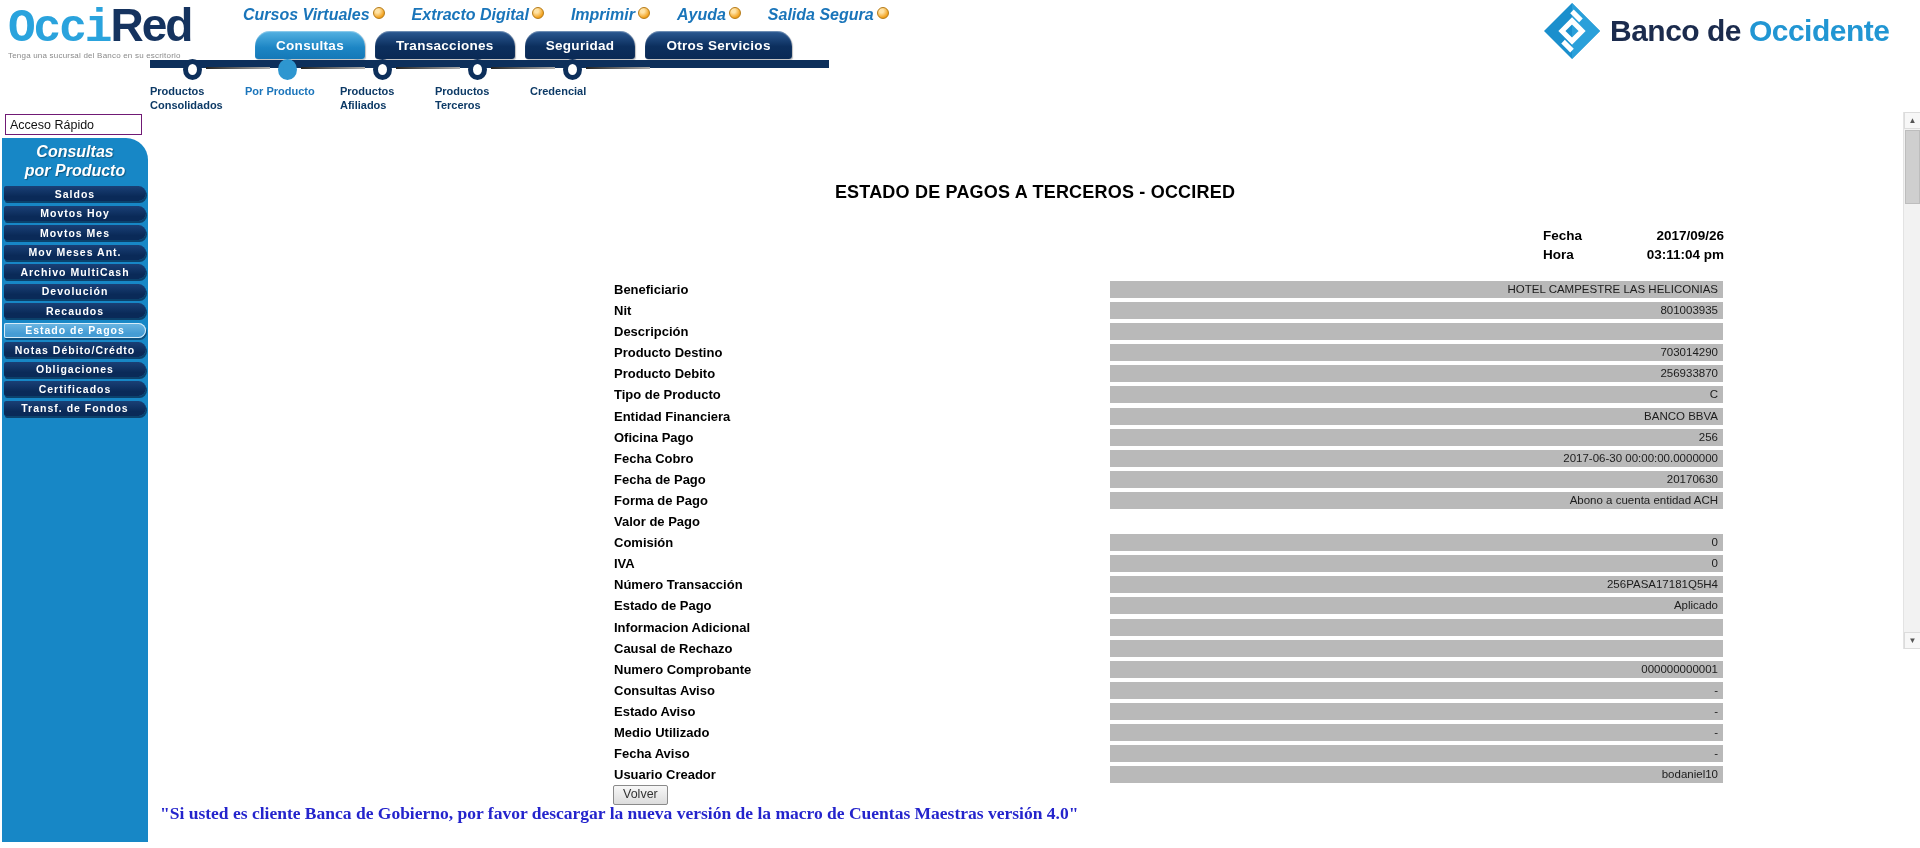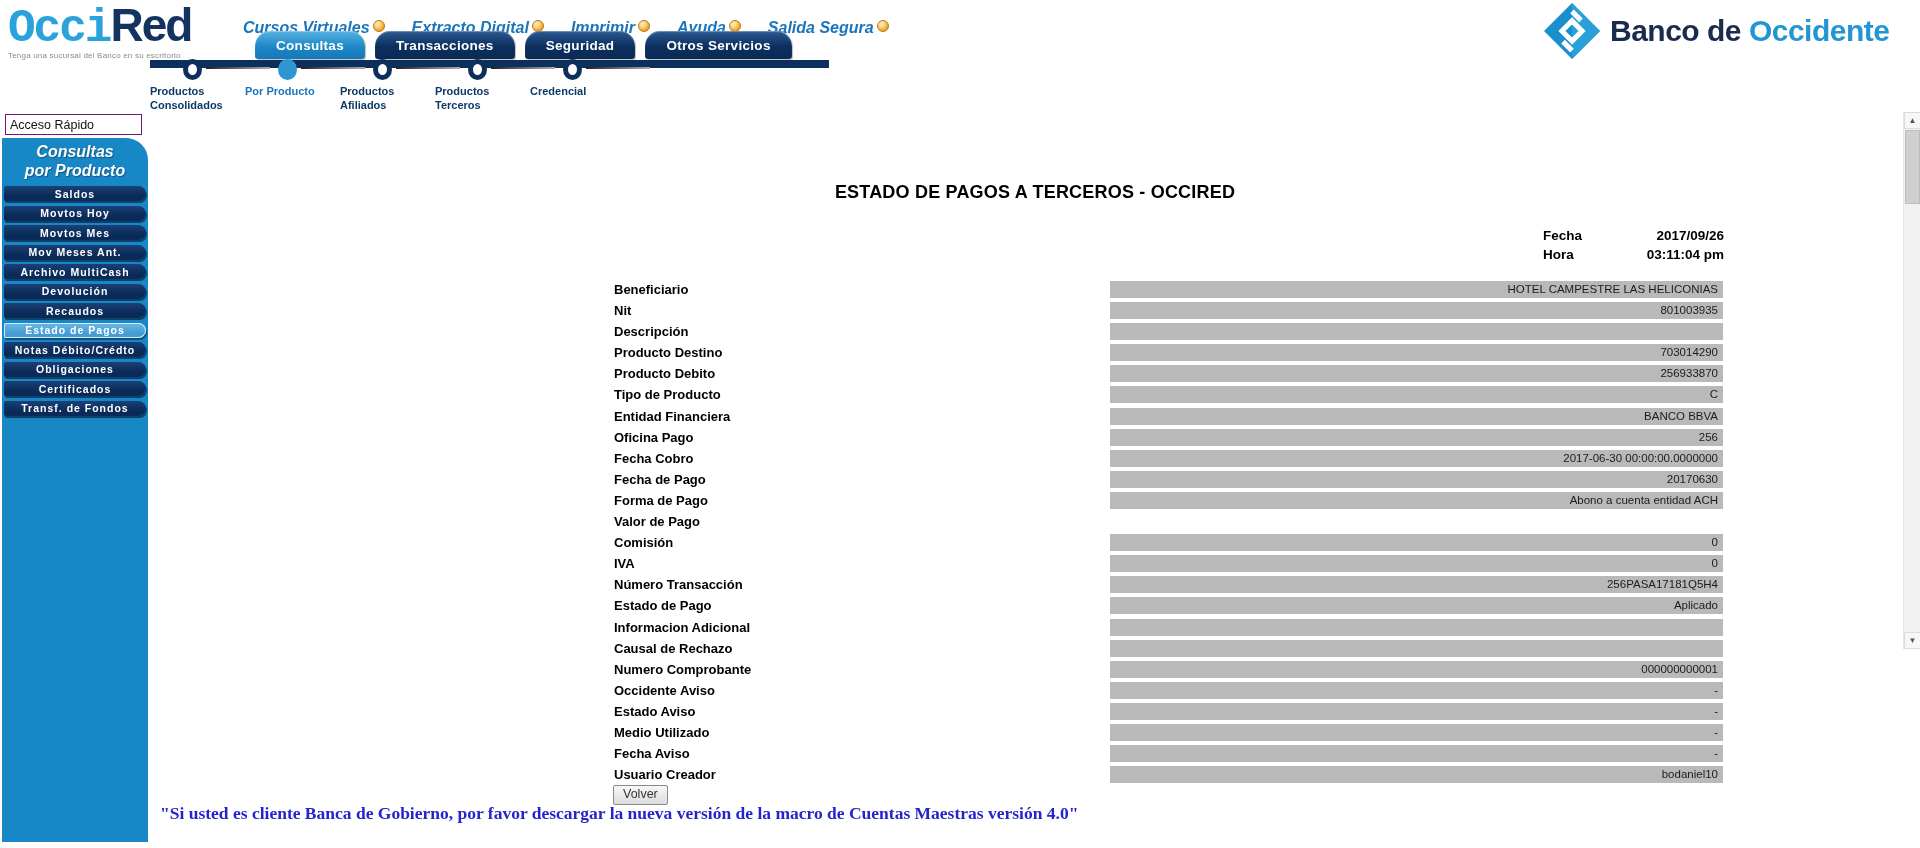--- a/index.html
+++ b/index.html
@@ -7,21 +7,21 @@
               font-family:"Liberation Sans","DejaVu Sans",sans-serif; }
   #stage { position:relative; width:1920px; height:848px; background:#fff; }
 
   
   .brand { position:absolute; left:8px; top:0; }
   .brand-name { font-size:46px; font-weight:bold; letter-spacing:-2px; line-height:50px; }
   .brand-p1 { color:#2aa3dd;font-family:Liberation Mono, monospace; } .brand-p2 { color:#15335f; }
   .brand-tag { font-size:8px; color:#8a8a8a; margin-top:-3px; letter-spacing:.2px; }
 
   .toplinks { position:absolute; left:243px; top:6px; display:flex; gap:27px; white-space:nowrap; }
-  .toplink { display:flex; align-items:flex-start; cursor:pointer; text-decoration:none;margin-top:13px; }
+  .toplink { display:flex; align-items:flex-start; cursor:pointer; text-decoration:none; }
   .toplink .lbl { font-style:italic; font-weight:bold; font-size:16px; color:#1a75ba; }
   .badge { width:12px; height:12px; border-radius:50%; margin-left:3px; margin-top:1px;
            background:radial-gradient(circle at 35% 30%, #ffe3a6 20%, #f2a21f 70%, #d9880f);
            border:1px solid #b67b17; }
 
   .tabs { position:absolute; left:255px; top:31px; display:flex; gap:10px; }
   .tab { height:28px; padding:0 21px; display:flex; align-items:center; justify-content:center;
          color:#fff; font-weight:bold; font-size:13.5px; letter-spacing:.3px; cursor:pointer;
          background:linear-gradient(#2c5a93, #0c2f5e 55%, #0a2a55);
          border-radius:15px 15px 3px 3px; box-shadow:inset 0 1px 1px rgba(255,255,255,.35), 1px 1px 1px rgba(0,0,0,.25); }
@@ -365,21 +365,21 @@
         <div class="flabel">Causal de Rechazo</div>
         <div class="fvalue"></div>
       </div>
 
       <div class="frow">
         <div class="flabel">Numero Comprobante</div>
         <div class="fvalue">000000000001</div>
       </div>
 
       <div class="frow">
-        <div class="flabel">Occidente Aviso</div>
+        <div class="flabel">Consultas Aviso</div>
         <div class="fvalue">-</div>
       </div>
 
       <div class="frow">
         <div class="flabel">Estado Aviso</div>
         <div class="fvalue">-</div>
       </div>
 
       <div class="frow">
         <div class="flabel">Medio Utilizado</div>

